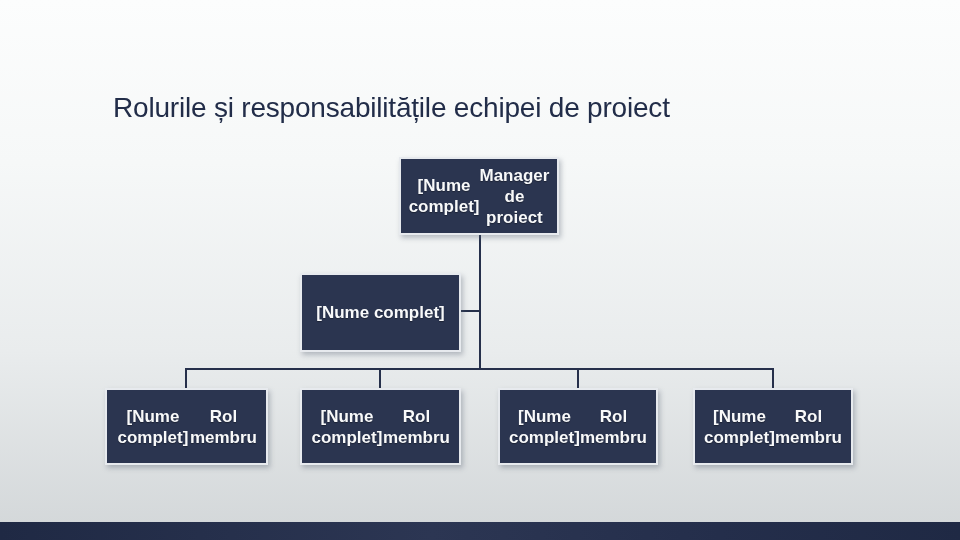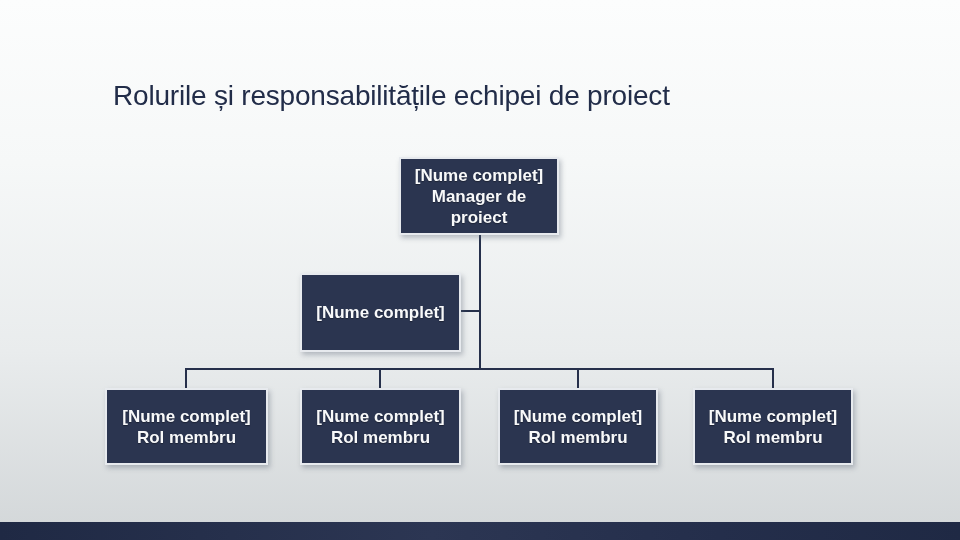--- a/index.html
+++ b/index.html
@@ -5,30 +5,30 @@
   html,body{margin:0;padding:0;}
   body{
     width:960px;height:540px;overflow:hidden;
     font-family:"Liberation Sans", sans-serif;
   }
   .slide{
     position:relative;width:960px;height:540px;
     background:linear-gradient(180deg,var(--bg-top) 0%, #f6f8f8 30%, #e9eced 65%, var(--bg-bottom) 100%);
   }
   .slide-title{
-    position:absolute;left:113px;top:80px;width:760px;
+    position:absolute;left:113px;top:92px;width:760px;
     font-size:28px;font-weight:400;letter-spacing:-0.2px;
     color:var(--title-text);
   }
   .org-box{
     position:absolute;box-sizing:border-box;
     background:var(--box-fill);
     border:2px solid var(--box-border);
     box-shadow:2px 3px 5px rgba(90,100,115,0.38);
-    display:flex;flex-direction:column;justify-content:center;align-items:center;
+    display:flex;flex-direction:row;justify-content:center;align-items:center;
     text-align:center;
     color:var(--box-text);
     font-weight:700;font-size:17px;line-height:21px;
     text-shadow:0 1px 1px rgba(0,0,0,0.35);
     padding:2px 9px;
   }
   .box-manager{left:399px;top:157px;width:160px;height:78px;}
   .box-assistant{left:300px;top:273px;width:161px;height:79px;}
   .box-m1{left:105px;top:388px;width:163px;height:77px;}
   .box-m2{left:300px;top:388px;width:161px;height:77px;}

